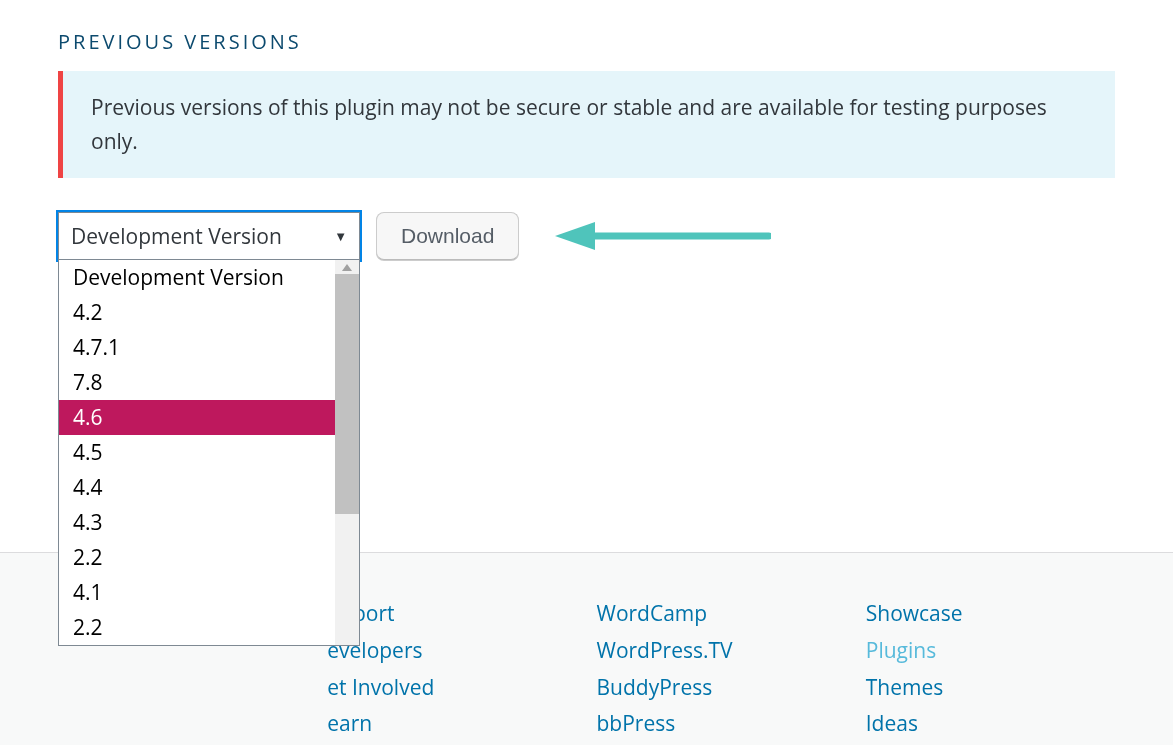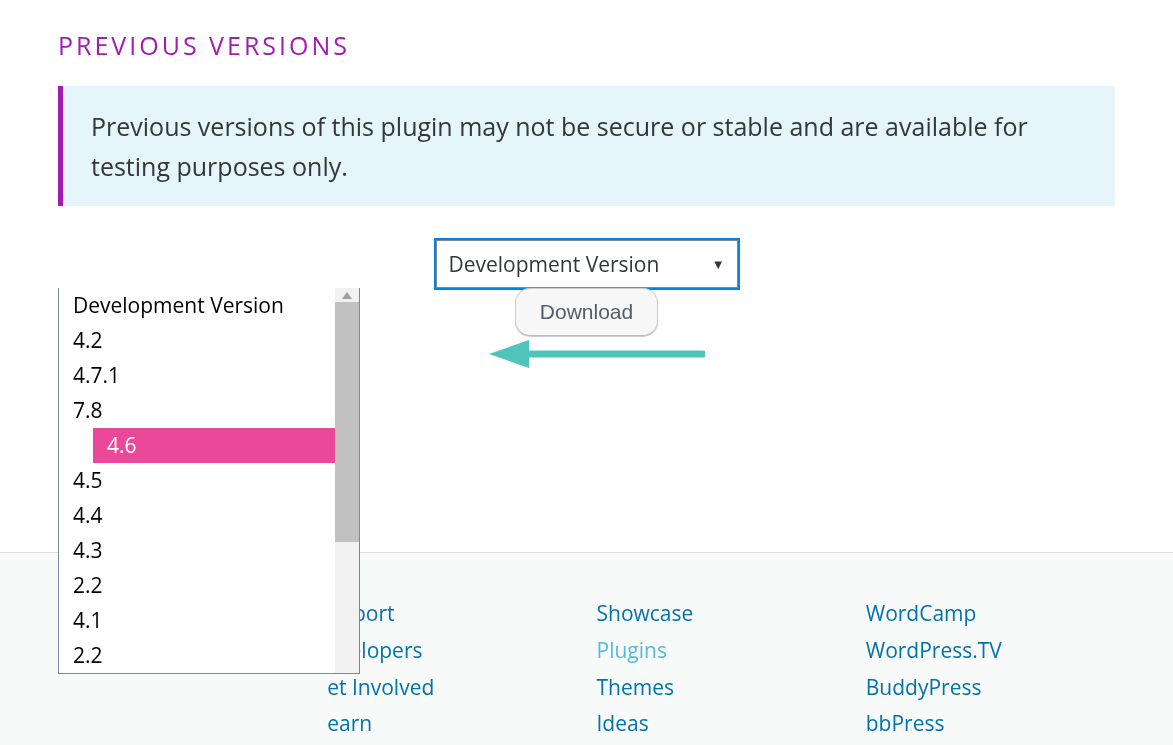--- a/index.html
+++ b/index.html
@@ -8,41 +8,41 @@
       background: #fff;
       width: 1173px;
       height: 745px;
       position: relative;
       overflow: hidden;
     }
     .container {
       padding: 28px 58px 0 58px;
     }
     .section-heading {
-      font-size: 25px;
+      font-size: 20px;
       font-weight: 400;
       letter-spacing: 3px;
-      color: #a21caf;
+      color: #0c4a6e;
       text-transform: uppercase;
-      margin-bottom: 24px;
+      margin-bottom: 16px;
     }
     .notice {
       background: #e5f5fa;
-      border-left: 5px solid #a21caf;
+      border-left: 5px solid #ef4444;
       padding: 20px 28px;
       margin-bottom: 34px;
-      font-size: 25px;
+      font-size: 21px;
       line-height: 1.6;
       color: #32373c;
     }
     .controls-row {
       display: flex;
       align-items: center;
+      gap: 16px;
       position: relative;
-      flex-direction: column;
     }
     .select-box {
       display: flex;
       align-items: center;
       justify-content: space-between;
       height: 48px;
       width: 302px;
       border: 1px solid #7e8993;
       outline: 2px solid #0284e6;
       background: #fff;
@@ -58,21 +58,21 @@
     }
     .download-btn {
       height: 48px;
       padding: 0 24px;
       font-size: 21px;
       color: #555d66;
       background: #f7f7f7;
       border: 1px solid;
       border-color: #ccc #ccc #bbb;
       box-shadow: 0 1px 0 #ccc;
-      border-radius: 15px;
+      border-radius: 8px;
       cursor: pointer;
     }
     .dropdown-list {
       position: absolute;
       top: 48px;
       left: 0;
       width: 302px;
       background: #fff;
       border: 1px solid #7e8993;
       border-top: none;
@@ -104,23 +104,22 @@
     }
     .dropdown-option {
       padding: 1px 14px;
       font-size: 21px;
       line-height: 33px;
       color: #000;
       white-space: nowrap;
       cursor: pointer;
     }
     .dropdown-option.selected {
-      background: #ec4899;
+      background: #be185d;
       color: #fff;
-      margin-left: 34px;
     }
     .arrow-wrap {
       display: flex;
       align-items: center;
       margin-left: 16px;
     }
     .arrow-svg { display: block; }
     .footer {
       position: absolute;
       left: 0; right: 0;
@@ -196,24 +195,24 @@
 
 <div class="footer">
   <div class="footer-col transparent-col"></div>
   <div class="footer-col">
     <a class="footer-link">upport</a>
     <a class="footer-link">evelopers</a>
     <a class="footer-link">et Involved</a>
     <a class="footer-link">earn</a>
   </div>
   <div class="footer-col">
+    <a class="footer-link">WordCamp</a>
+    <a class="footer-link">WordPress.TV</a>
+    <a class="footer-link">BuddyPress</a>
+    <a class="footer-link">bbPress</a>
+  </div>
+  <div class="footer-col">
     <a class="footer-link">Showcase</a>
     <a class="footer-link hover">Plugins</a>
     <a class="footer-link">Themes</a>
     <a class="footer-link">Ideas</a>
   </div>
-  <div class="footer-col">
-    <a class="footer-link">WordCamp</a>
-    <a class="footer-link">WordPress.TV</a>
-    <a class="footer-link">BuddyPress</a>
-    <a class="footer-link">bbPress</a>
-  </div>
 </div>
 
 </body></html>

